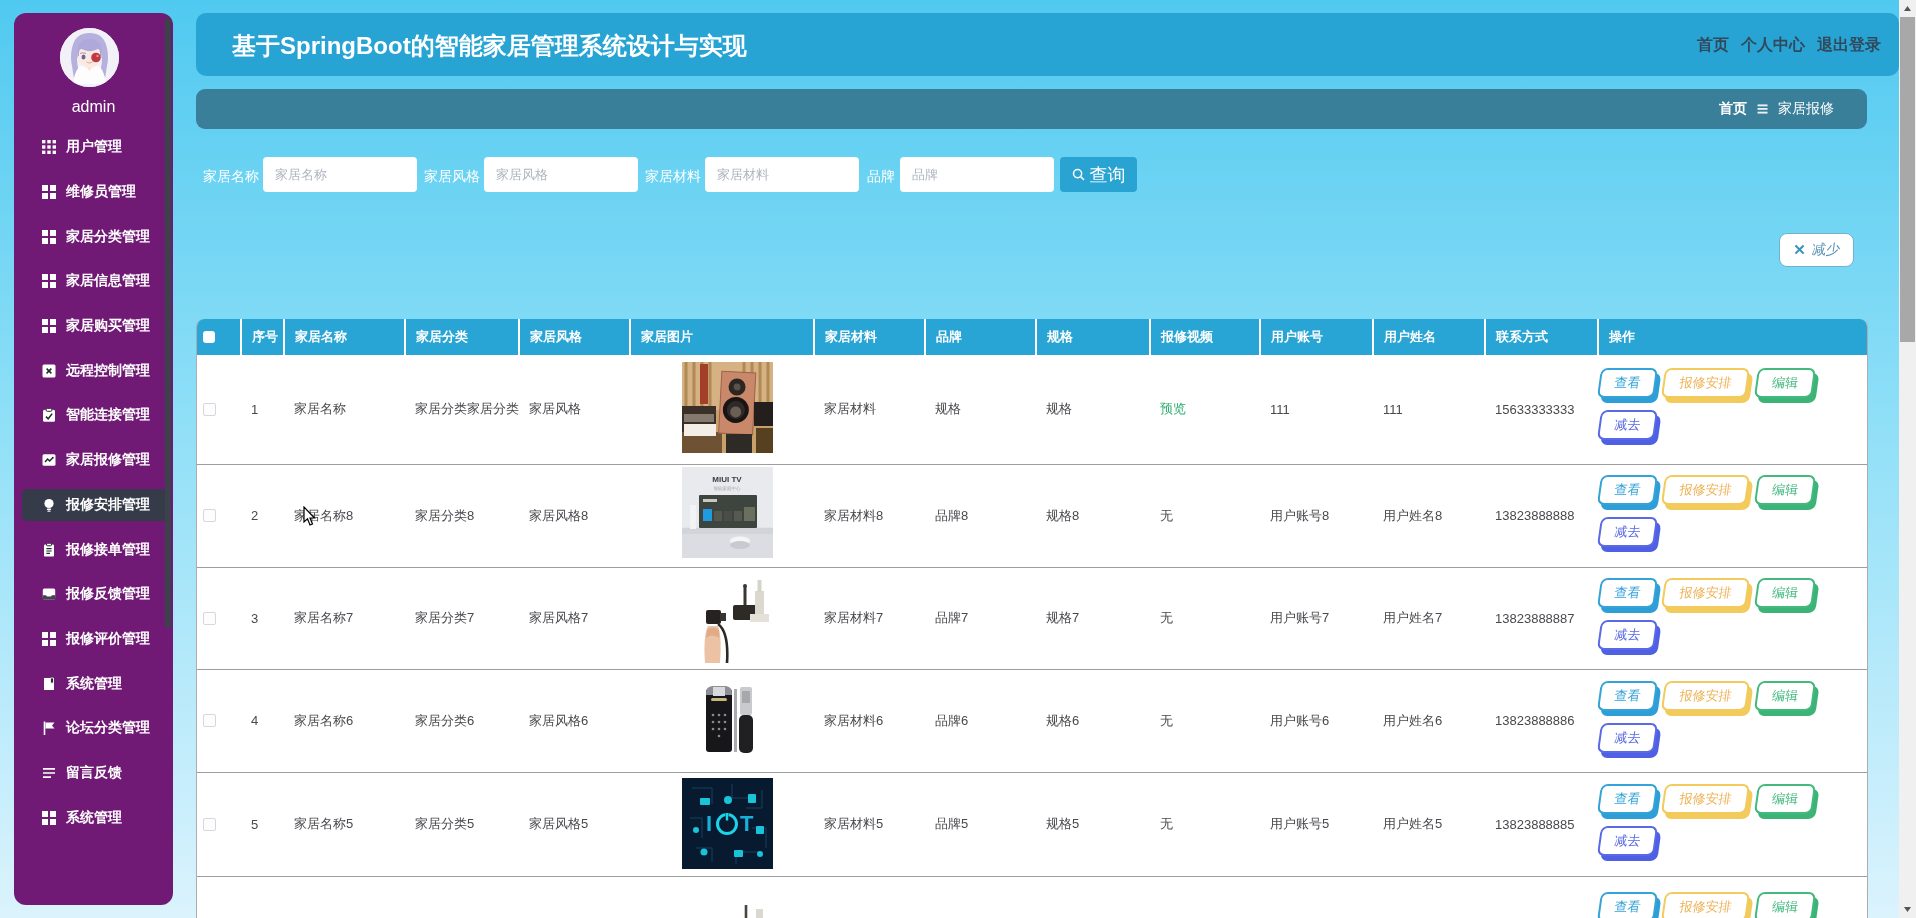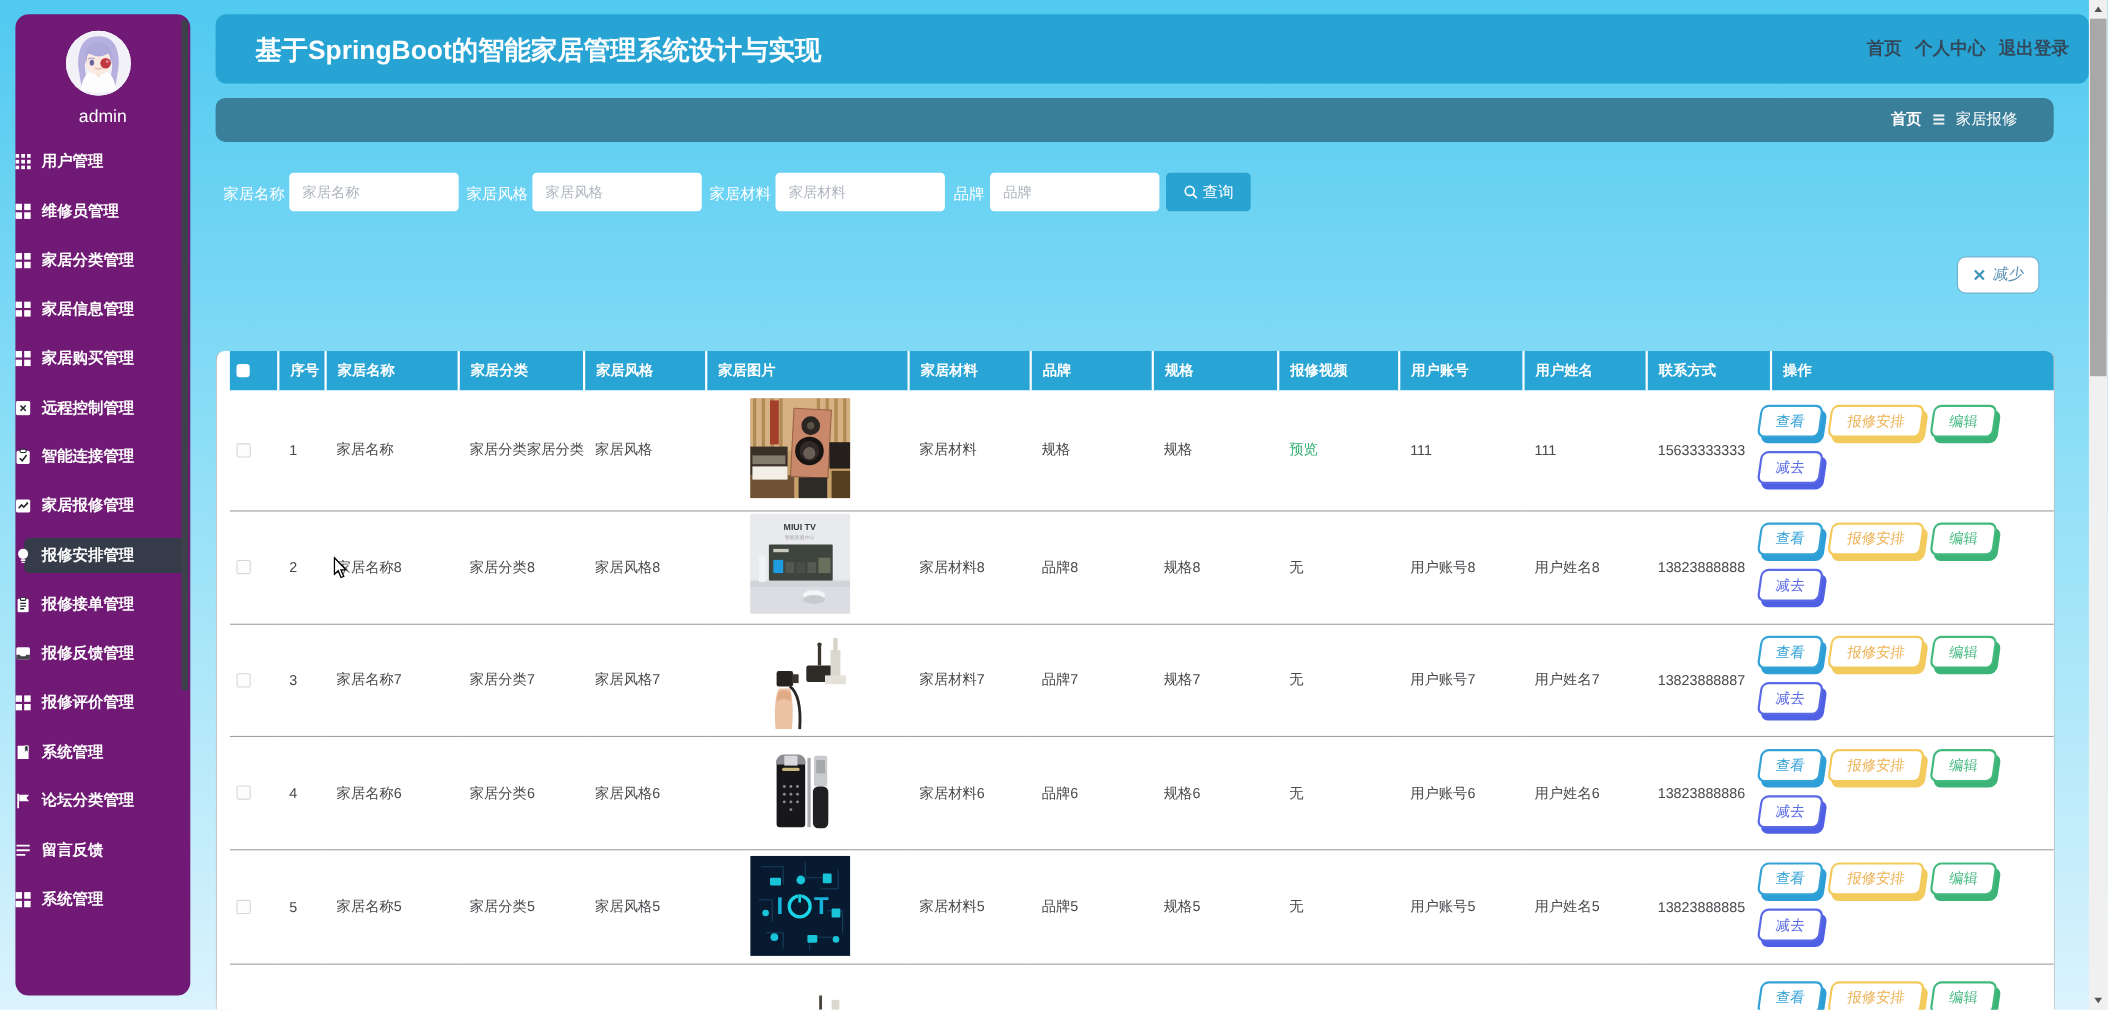--- a/index.html
+++ b/index.html
@@ -12,21 +12,21 @@
 }
 
 .sidebar { position:absolute; left:14px; top:13px; width:159px; height:892px;
   background:#701a75; border-radius:12px; }
 .sb-scroll { position:absolute; right:2px; top:5px; width:6px; height:610px;
   background:#3c414c; border-radius:3px; }
 .avatar { position:absolute; left:46px; top:15px; width:59px; height:59px; border-radius:50%;
   overflow:hidden; background:#eef0f6; }
 .uname { position:absolute; top:85px; width:100%; text-align:center; color:#fff; font-size:16px; }
 .menu { position:absolute; top:112px; left:0; width:100%; list-style:none; }
-.menu li { position:relative; height:44.7px; display:flex; align-items:center; 
+.menu li { position:relative; height:44.7px; display:flex; align-items:center; padding-left:28px;
   color:#fff; font-size:14px; font-weight:bold; white-space:nowrap; }
 .menu li svg { width:14px; height:14px; margin-right:10px; flex:none; position:relative; z-index:1; }
 .menu li span { position:relative; z-index:1; letter-spacing:0px; }
 .menu li.active::before { content:''; position:absolute; left:8px; right:3px; top:6px; bottom:6px;
   background:#353b49; border-radius:5px; }
 
 .header { position:absolute; left:196px; top:13px; width:1703px; height:63px;
   background:#27a4d4; border-radius:10px; }
 .header h1 { position:absolute; left:36px; top:33px; transform:translateY(-50%);
   color:#fff; font-size:24px; font-weight:bold; white-space:nowrap; }
@@ -39,32 +39,32 @@
 .crumb .in { position:absolute; right:33px; top:50%; transform:translateY(-50%);
   color:#fff; font-size:14px; display:flex; align-items:center; }
 .crumb .b { font-weight:bold; }
 .crumb .sep { margin:0 10px; opacity:.9; font-size:11px; }
 
 .slabel { position:absolute; top:168px; color:#fff; font-size:14px; }
 .sinput { position:absolute; top:157px; height:35px; width:154px; background:#fff;
   border-radius:4px; border:none; font-size:13px; color:#333; padding:0 12px; }
 .sinput::placeholder { color:#aeb5bf; }
 .qbtn { position:absolute; left:1060px; top:157px; width:77px; height:35px;
-  background:#28a3d2; border:none; border-radius:4px; color:#fff; font-size:14px;
+  background:#28a3d2; border:none; border-radius:4px; color:#fff; font-size:18px;
   display:flex; align-items:center; justify-content:center; }
 .qbtn svg { margin-right:5px; }
 .reduce { position:absolute; left:1779px; top:233px; width:75px; height:34px; background:#fff;
   border:1px solid #6fb3cf; border-radius:8px; display:flex; align-items:center; justify-content:center;
   color:#5a93b5; font-size:14px; }
 .reduce .x { color:#3d93ba; font-weight:bold; margin-right:6px; font-size:15px; }
 .reduce .t { transform:skewX(-8deg); }
 
 .tablebox { position:absolute; left:196px; top:319px; width:1672px; height:599px;
   border-radius:8px 8px 0 0; overflow:hidden; background:#fff;
-  border-left:1px solid #adadad; border-right:1px solid #adadad;padding-left:12px; }
+  border-left:1px solid #adadad; border-right:1px solid #adadad; }
 table { border-collapse:collapse; table-layout:fixed; width:1672px; }
 th { background:#28a5d5; color:#fff; font-size:13px; font-weight:bold; text-align:left;
   height:36px; padding:0 0 0 10px; border-right:2px solid #fff; }
 th:last-child { border-right:none; }
 td { font-size:13px; color:#48494d; padding:0 0 0 10px; vertical-align:middle;
   background:#fff; }
 tr.r { border-bottom:1px solid #9e9e9e; }
 .cb { width:13px; height:13px; border:1px solid #d4d7de; border-radius:2px; background:#fdfdfd;
   margin-left:-4px; }
 .cbh { width:12px; height:12px; background:#fff; border-radius:3px; margin-left:-4px; }

